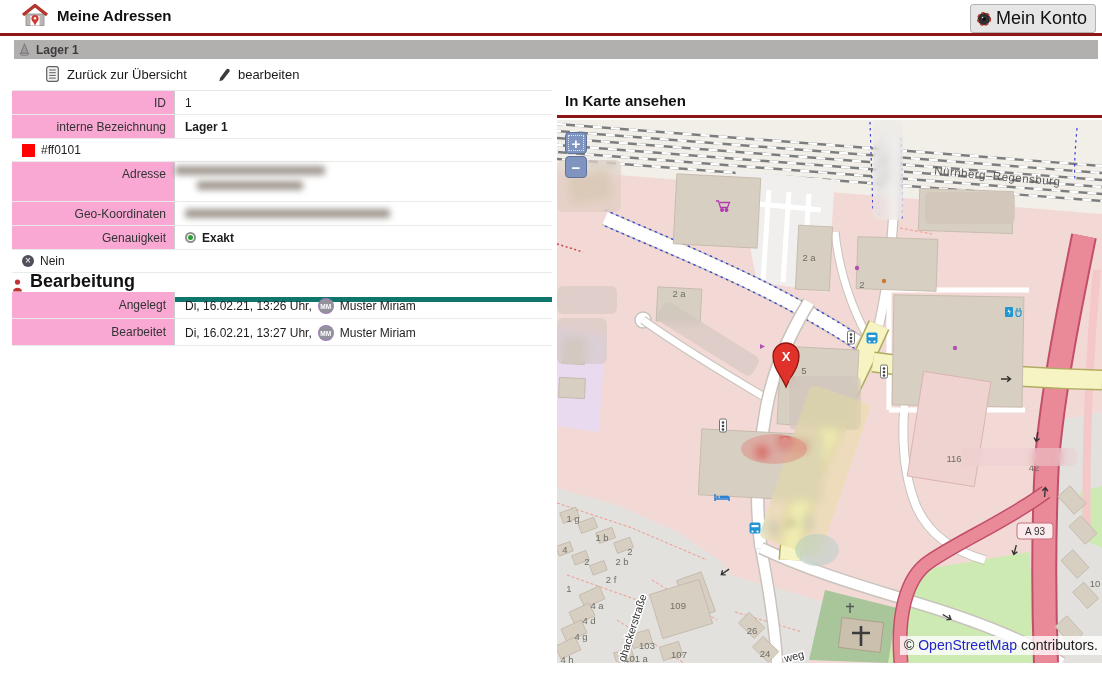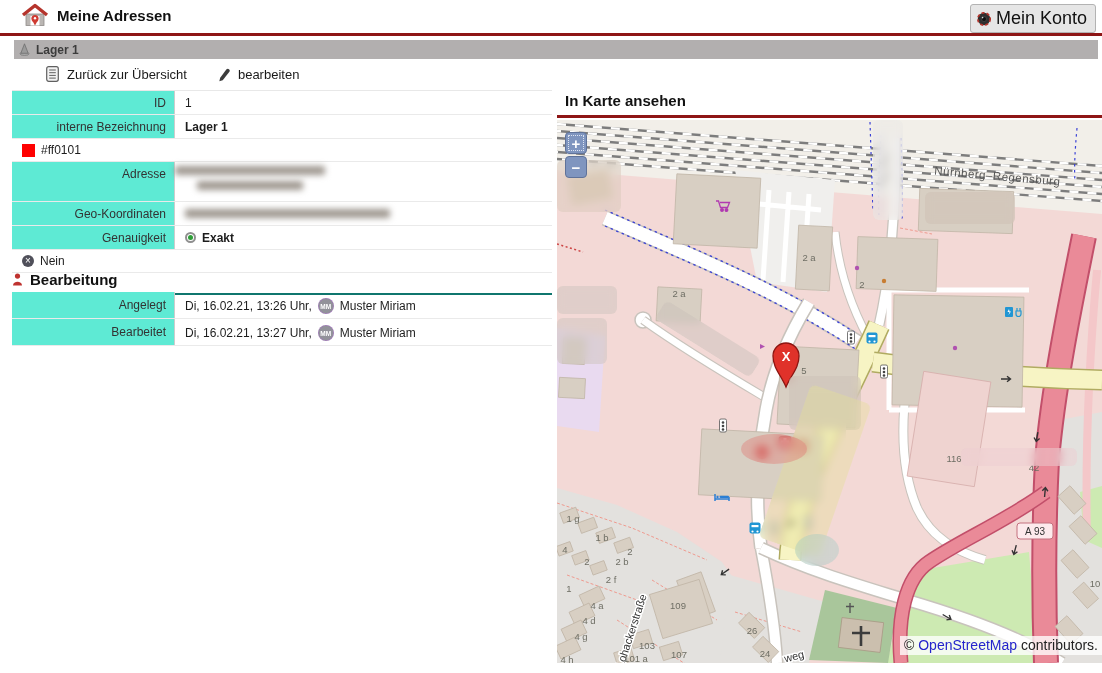--- a/index.html
+++ b/index.html
@@ -22,37 +22,37 @@
              display:flex; align-items:center; gap:6px; padding-left:5px; }
   .graybar span { font-size:12px; font-weight:bold; color:#3c3c3c; }
 
   
   .toolbar { position:absolute; left:22px; top:62px; height:24px; display:flex; gap:30px;padding-left:24px; }
   .toollink { display:flex; align-items:center; gap:8px; font-size:13px; color:#1a1a1a; cursor:pointer; }
 
   
   .details { position:absolute; left:12px; top:90px; width:540px; border-top:1px solid #e8e8e8; }
   .drow { display:flex; border-bottom:1px solid #eaeaea; min-height:23px; }
-  .dlabel { width:163px; flex:0 0 163px; background:#5eead4; border-right:1px solid #cccccc;
+  .dlabel { width:163px; flex:0 0 163px; background:#f9a8d4; border-right:1px solid #cccccc;
             text-align:right; padding:5px 8px 4px 4px; font-size:12px; color:#333; }
   .dvalue { padding:4px 0 4px 10px; font-size:12px; color:#1d1d1d; display:flex; align-items:center; gap:6px; flex-wrap:wrap; }
   .b { font-weight:bold; }
   .swatch { width:13px; height:13px; display:inline-block; background:#ff0101; }
   .redact { display:inline-block; height:9px; background:#9e978f; border-radius:2px; filter:blur(3px); }
   .addrcol { display:flex; flex-direction:column; gap:6px; padding:4px 0; }
   .radio-ic { width:11px; height:11px; border:2px solid #8f8f8f; border-radius:50%; background:#fff;
               display:inline-flex; align-items:center; justify-content:center; }
   .radio-ic i { width:5px; height:5px; border-radius:50%; background:#2f9e38; }
   .no-ic { width:12px; height:12px; border-radius:50%; background:#50505a; color:#fff;
            display:inline-flex; align-items:center; justify-content:center; font-size:10px; line-height:1; }
   .no-ic::before { content:"\00D7"; }
   .avatar { width:16px; height:16px; border-radius:50%; background:#92929a; border:1px dotted #a86bc9;
             color:#fff; font-size:6.5px; font-weight:bold; display:inline-flex; align-items:center; justify-content:center; }
-  .subhead { position:absolute; left:12px; top:271px; width:540px; display:flex; align-items:center; gap:7px;
-             padding-bottom:5px; border-bottom:2px solid #0f766e; font-size:15px; font-weight:bold; color:#111; }
+  .subhead { position:absolute; left:12px; top:271px; width:540px; display:flex; align-items:flex-end; gap:7px;
+             padding-bottom:5px; border-bottom:5px solid #0f766e; font-size:18px; font-weight:bold; color:#111; }
   .editrows { position:absolute; left:12px; top:292px; width:540px; }
   .editrows .drow { min-height:26px; }
   .editrows .dlabel, .editrows .dvalue { padding-top:6px; }
 
   
   .map-heading { position:absolute; left:565px; top:92px; font-size:15px; font-weight:bold; color:#111;text-align:center; }
   .map { position:absolute; left:557px; top:120px; width:545px; height:543px; overflow:hidden; background:#f2efe9; }
   .map svg { position:absolute; left:0; top:0; }
   .hn { font:9.5px "Liberation Sans", sans-serif; fill:#6e6e64; text-anchor:middle; }
   .maplabel { font:11.5px "Liberation Sans", sans-serif; fill:#585858; letter-spacing:0.5px; }

